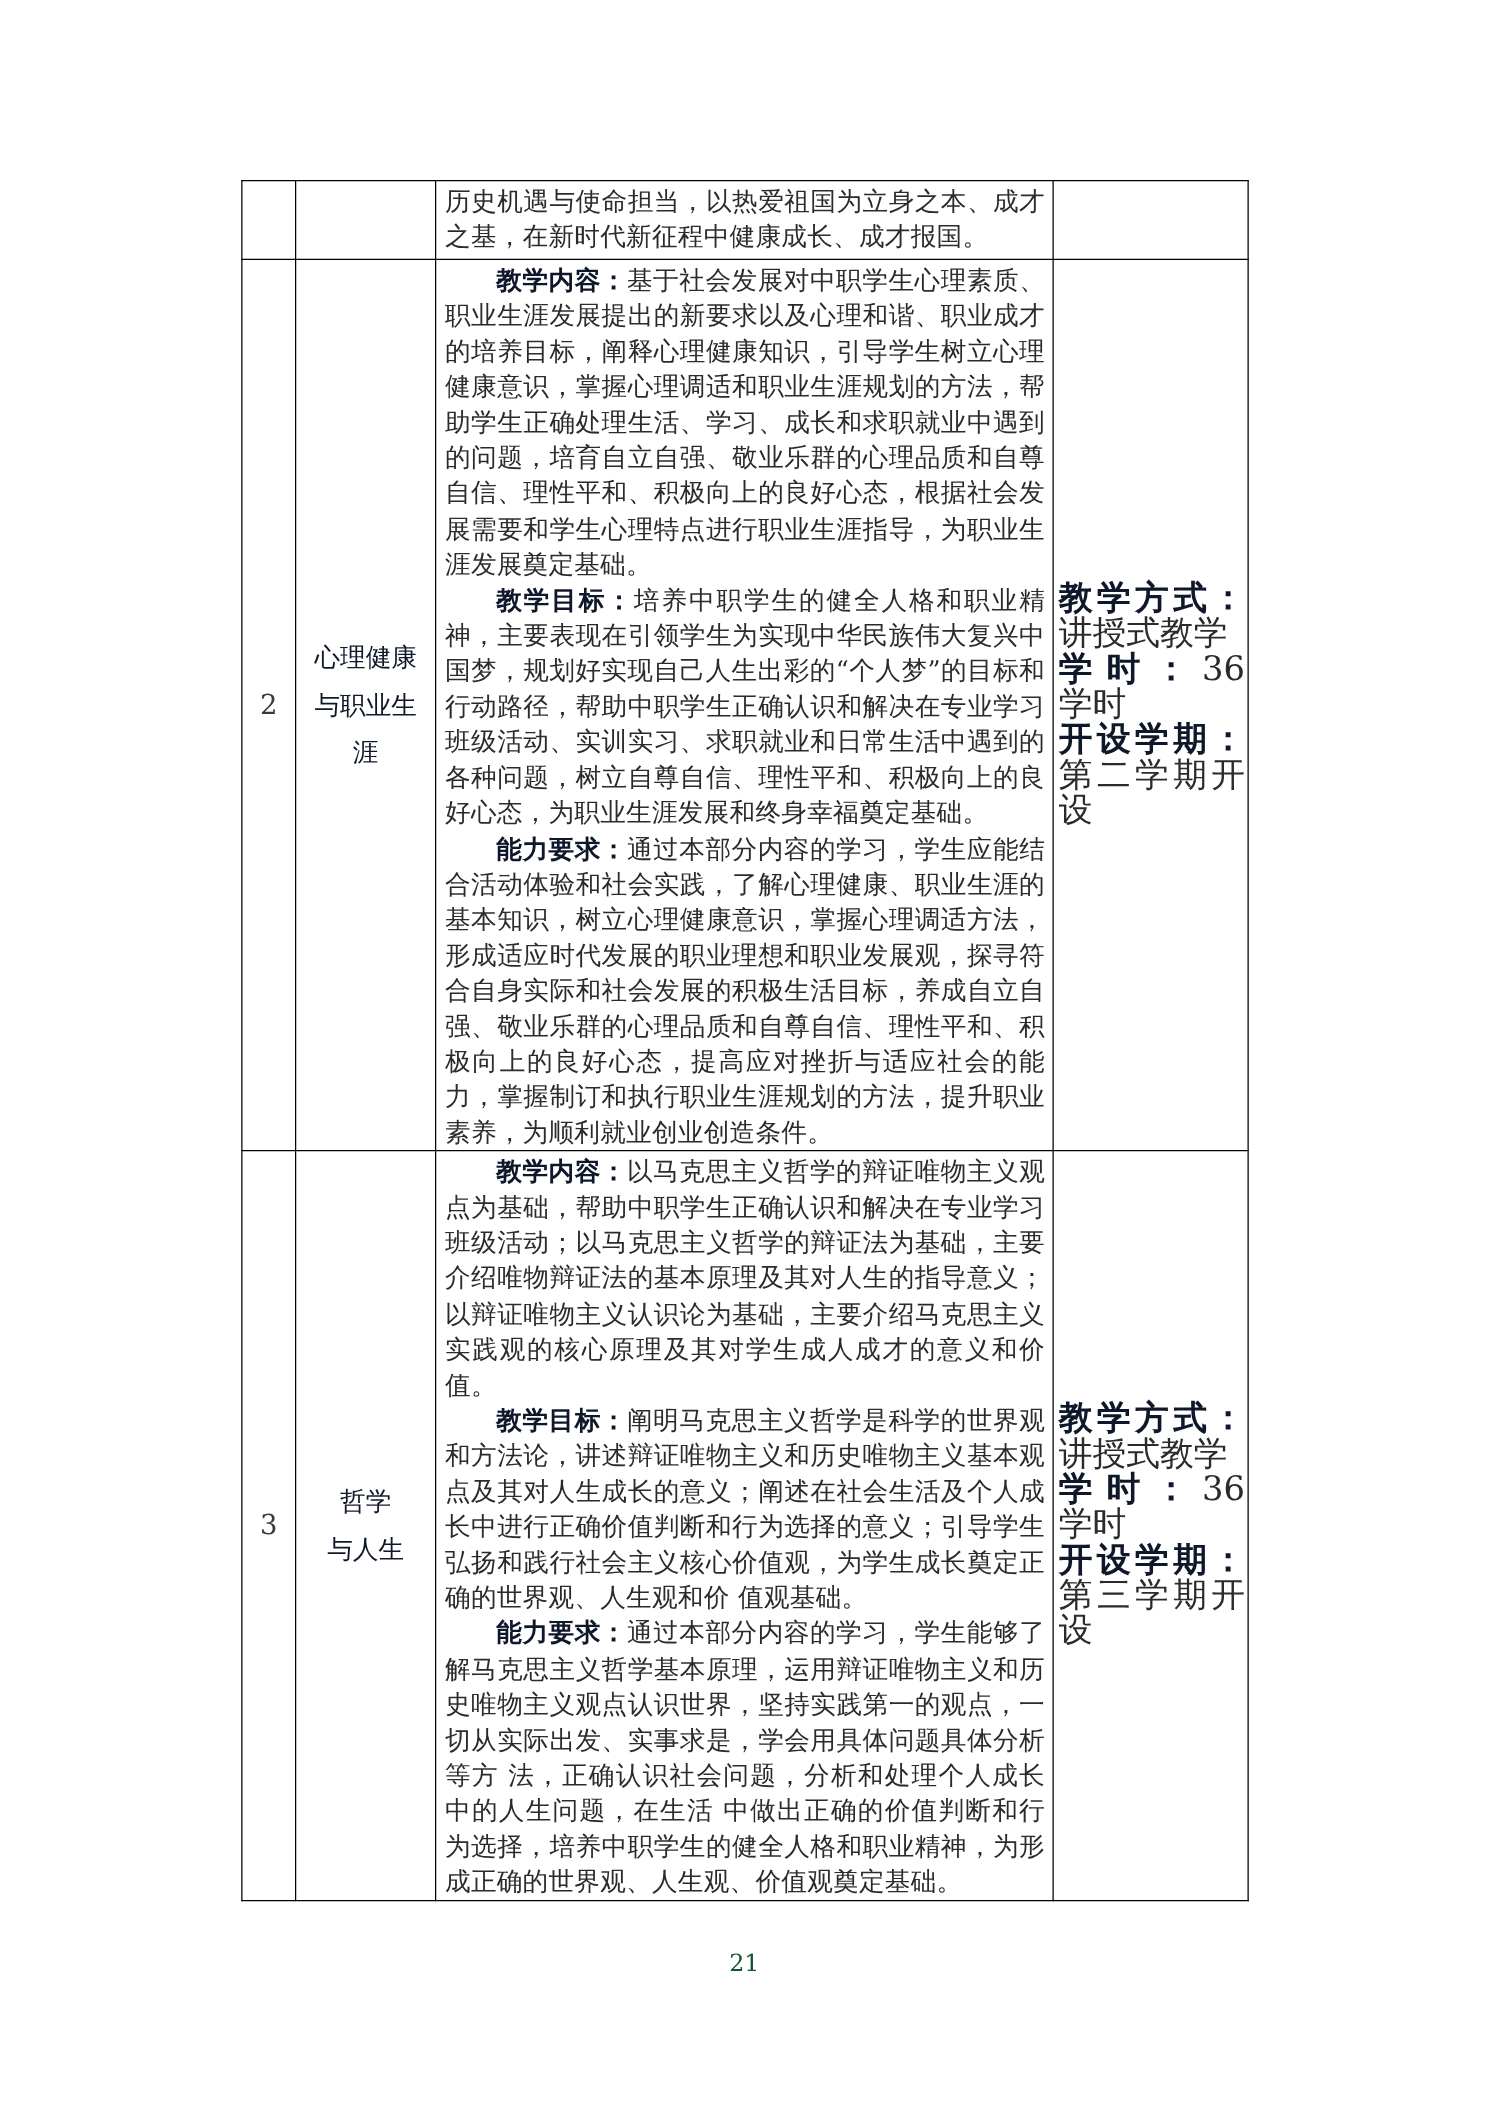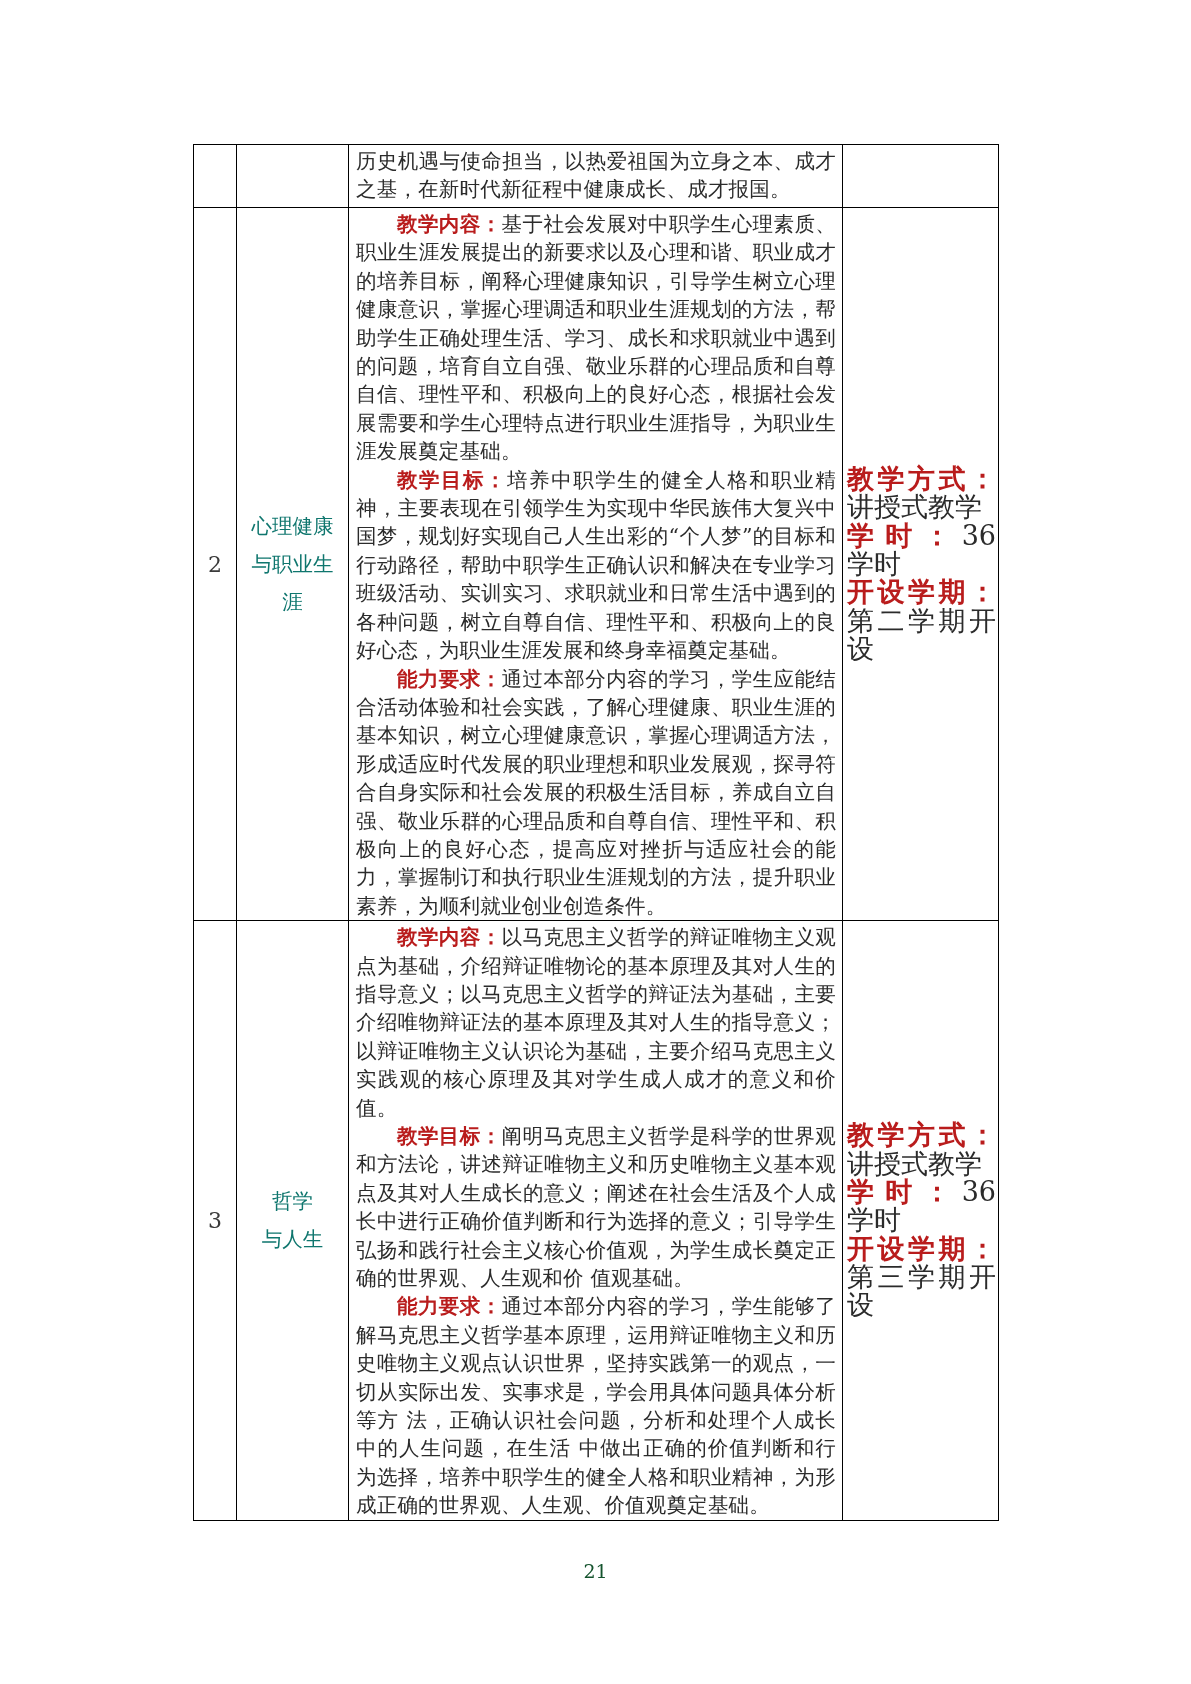--- a/index.html
+++ b/index.html
@@ -18,21 +18,21 @@
     border-collapse:collapse;
     table-layout:fixed;
   }
   td { border:1.5px solid #000; }
   .c-num  {
     width:43px; text-align:center; vertical-align:middle;
     font-size:22px; color:#3a3a3a;
   }
   .c-course {
     width:112px; text-align:center; vertical-align:middle;
-    font-size:20.5px; line-height:38px; white-space:pre-line; color:#0f766e;
+    font-size:20.5px; line-height:38px; white-space:pre-line; color:#0f172a;
   }
   .c-content {
     width:494px; vertical-align:top;
     padding:2px 6px 0 7px;
     font-size:20.5px; line-height:28.4px;
     letter-spacing:0.2px;
     text-align:justify; text-justify:inter-character;
     color:#2b2b2b;
   }
   .c-method {
@@ -40,21 +40,21 @@
     padding:0 2px 0 4px;
     font-size:27px; line-height:28.3px;
     text-align:justify; text-justify:inter-character;
     color:#2b2b2b;
   }
   .row-1 td { height:63px; }
   .row-2 td { height:710px; }
   .row-3 td { height:597px; }
   p.para { text-indent:2em; }
   p.para.continuation { text-indent:0; }
-  .lbl { font-weight:bold; color:#b91c1c; }
+  .lbl { font-weight:bold; color:#0f172a; }
   .page-number {
     position:absolute; top:1560px; left:0; width:100%;
     text-align:center; font-size:19px; color:#14532d;
   }
 </style>
 </head>
 <body>
 
 <div class="page">
 
@@ -85,21 +85,21 @@
         <p class="m-line"><span class="lbl">学时：</span><span>36 学时</span></p>
         <p class="m-line"><span class="lbl">开设学期：</span><span>第二学期开设</span></p>
       </td>
     </tr>
 
     <tr class="row-3">
       <td class="c-num">3</td>
       <td class="c-course">哲学
 与人生</td>
       <td class="c-content">
-        <p class="para"><span class="lbl">教学内容：</span><span>以马克思主义哲学的辩证唯物主义观点为基础，介绍辩证唯物论的基本原理及其对人生的指导意义；以马克思主义哲学的辩证法为基础，主要介绍唯物辩证法的基本原理及其对人生的指导意义；以辩证唯物主义认识论为基础，主要介绍马克思主义实践观的核心原理及其对学生成人成才的意义和价值。</span></p>
+        <p class="para"><span class="lbl">教学内容：</span><span>以马克思主义哲学的辩证唯物主义观点为基础，帮助中职学生正确认识和解决在专业学习班级活动；以马克思主义哲学的辩证法为基础，主要介绍唯物辩证法的基本原理及其对人生的指导意义；以辩证唯物主义认识论为基础，主要介绍马克思主义实践观的核心原理及其对学生成人成才的意义和价值。</span></p>
         <p class="para"><span class="lbl">教学目标：</span><span>阐明马克思主义哲学是科学的世界观和方法论，讲述辩证唯物主义和历史唯物主义基本观点及其对人生成长的意义；阐述在社会生活及个人成长中进行正确价值判断和行为选择的意义；引导学生弘扬和践行社会主义核心价值观，为学生成长奠定正确的世界观、人生观和价 值观基础。</span></p>
         <p class="para"><span class="lbl">能力要求：</span><span>通过本部分内容的学习，学生能够了解马克思主义哲学基本原理，运用辩证唯物主义和历史唯物主义观点认识世界，坚持实践第一的观点，一切从实际出发、实事求是，学会用具体问题具体分析等方 法，正确认识社会问题，分析和处理个人成长中的人生问题，在生活 中做出正确的价值判断和行为选择，培养中职学生的健全人格和职业精神，为形成正确的世界观、人生观、价值观奠定基础。</span></p>
       </td>
       <td class="c-method">
         <p class="m-line"><span class="lbl">教学方式：</span><span>讲授式教学</span></p>
         <p class="m-line"><span class="lbl">学时：</span><span>36 学时</span></p>
         <p class="m-line"><span class="lbl">开设学期：</span><span>第三学期开设</span></p>
       </td>
     </tr>
   </tbody>

